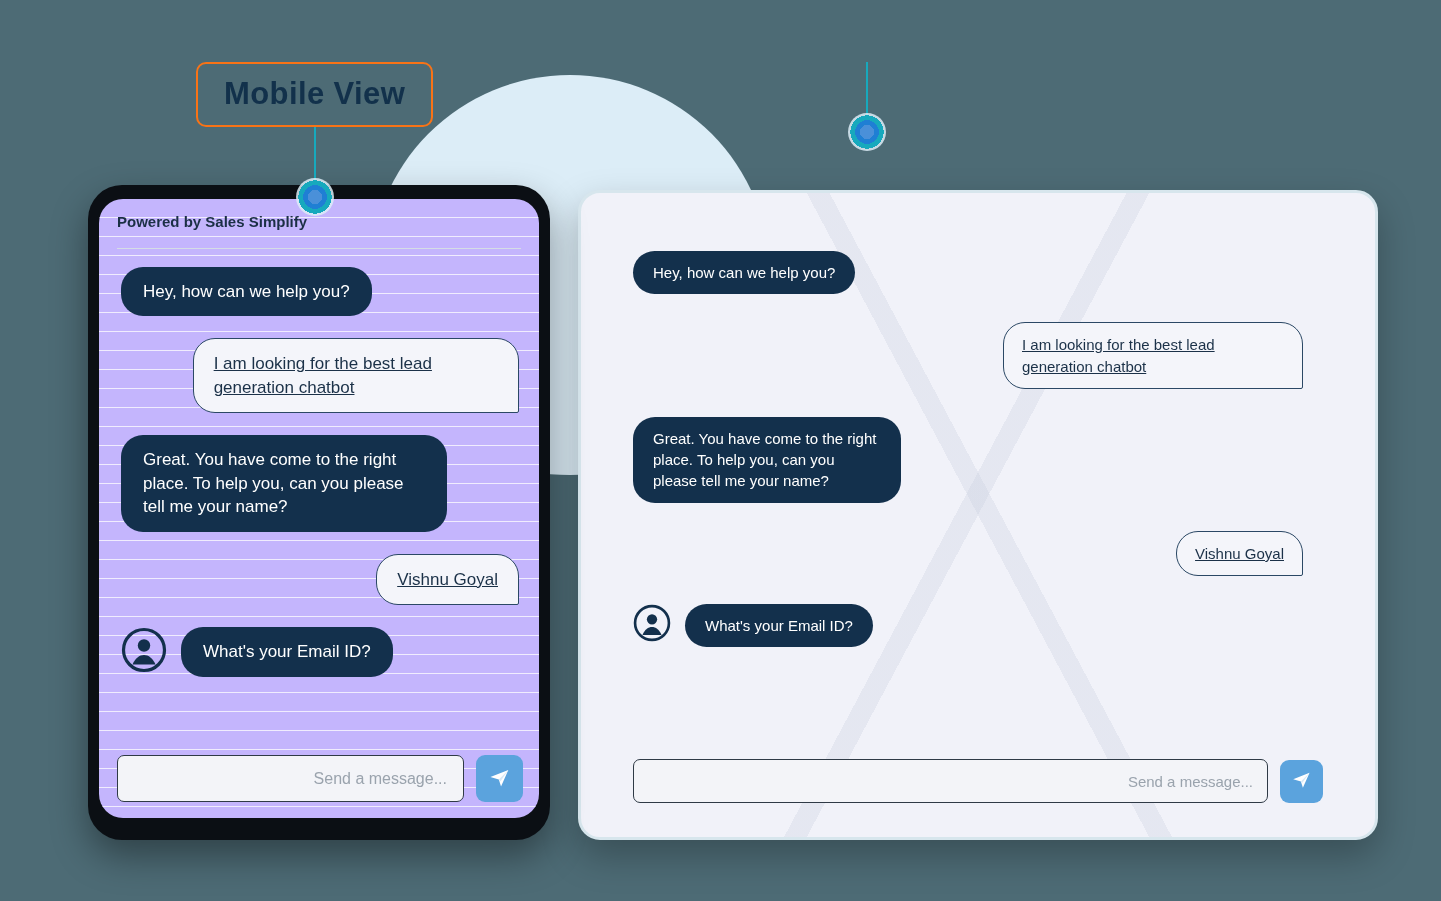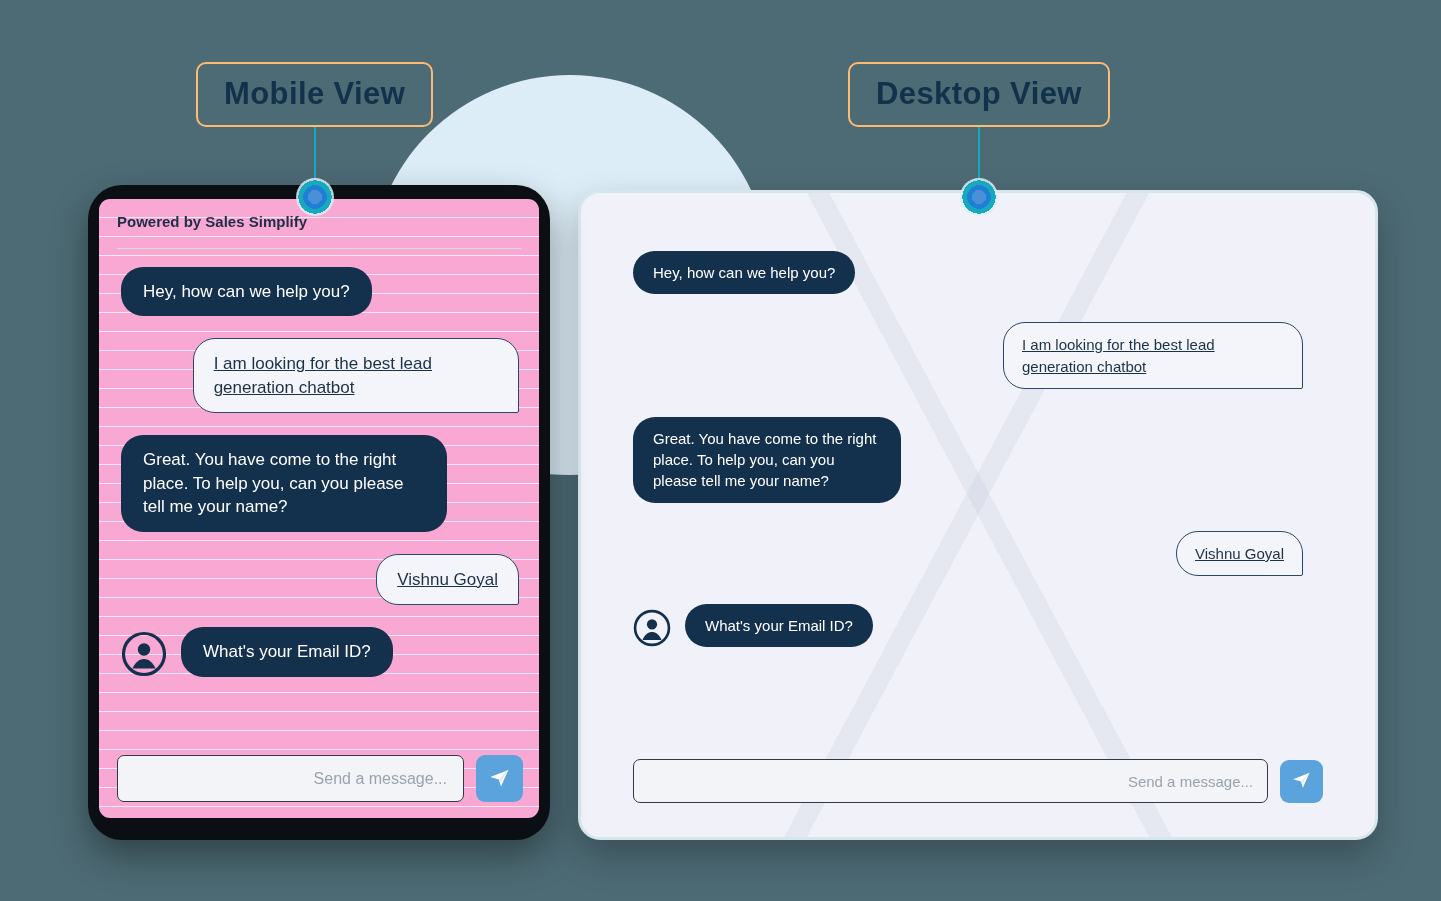--- a/index.html
+++ b/index.html
@@ -29,21 +29,21 @@
 
   
   .callout {
     position: absolute;
     z-index: 6;
     display: flex;
     flex-direction: column;
     align-items: center;
   }
   .callout-box {
-    border: 2px solid #fdba74;
+    border: 2px solid #f97316;
     border-radius: 10px;
     padding: 14px 26px 16px;
     color: #12314b;
     font-size: 31px;
     font-weight: bold;
     letter-spacing: 0.4px;
     line-height: 1;
     white-space: nowrap;
   }
   .callout-stem {
@@ -78,22 +78,22 @@
     background: #0b0f14;
     border-radius: 34px;
     padding: 14px 11px 22px 11px;
     box-sizing: border-box;
     box-shadow: 0 16px 36px rgba(0,0,0,0.38);
     z-index: 4;
   }
   #mobile-screen {
     width: 100%;
     height: 100%;
-    background: #f9a8d4;
-    border-radius: 11px;
+    background: #c4b5fd;
+    border-radius: 24px;
     position: relative;
     overflow: hidden;
     display: flex;
     flex-direction: column;
   }
   
   #mobile-screen::before {
     content: "";
     position: absolute;
     inset: 0;
@@ -167,21 +167,21 @@
     flex: 1;
     padding: 58px 72px 0 52px;
     position: relative;
     z-index: 1;
     display: flex;
     flex-direction: column;
     gap: 28px;
   }
 
   
-  .row { display: flex; align-items: flex-end; }
+  .row { display: flex; align-items: flex-start; }
   .row.left  { justify-content: flex-start; }
   .row.right { justify-content: flex-end; }
 
   .bubble {
     display: inline-block;
     box-sizing: border-box;
     max-width: 82%;
   }
   .bubble.bot {
     background: #13304c;
@@ -261,21 +261,20 @@
 
 <div id="bg-circle"></div>
 
 <div class="callout" id="callout-mobile">
   <div class="callout-box">Mobile View</div>
   <div class="callout-stem"></div>
   <div class="callout-dot"></div>
 </div>
 
 <div class="callout" id="callout-desktop">
-  <div class="callout-box">Desktop View</div>
   <div class="callout-stem"></div>
   <div class="callout-dot"></div>
 </div>
 
 <div id="mobile-frame">
   <div id="mobile-screen">
 
     <div class="mobile-header">
       <div class="mobile-header-text">Powered by Sales Simplify</div>
     </div>

